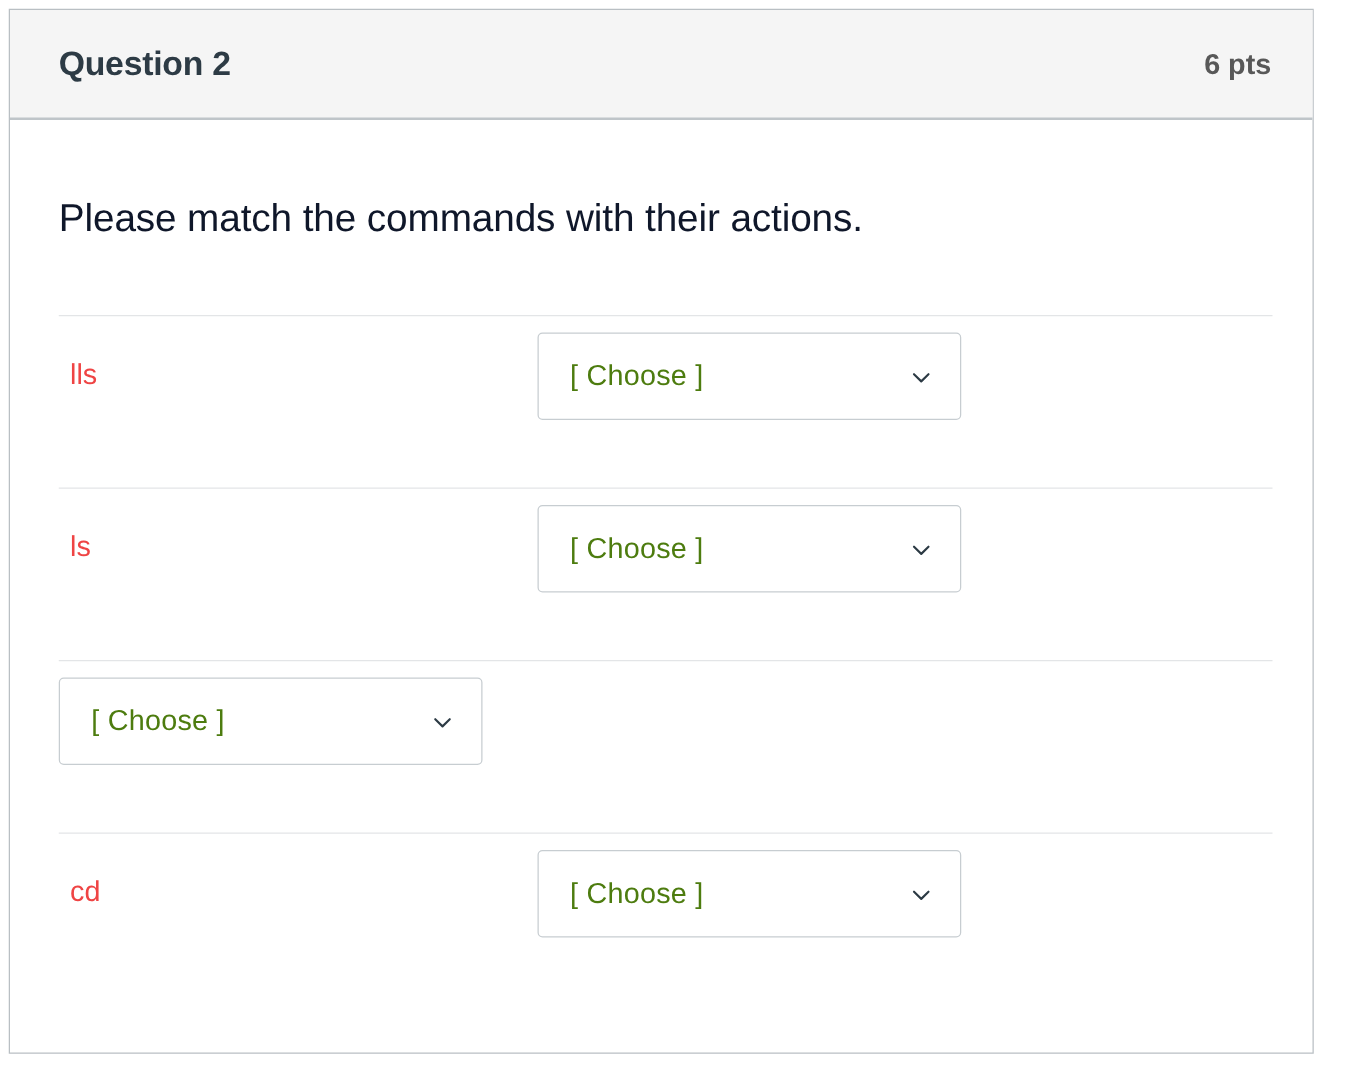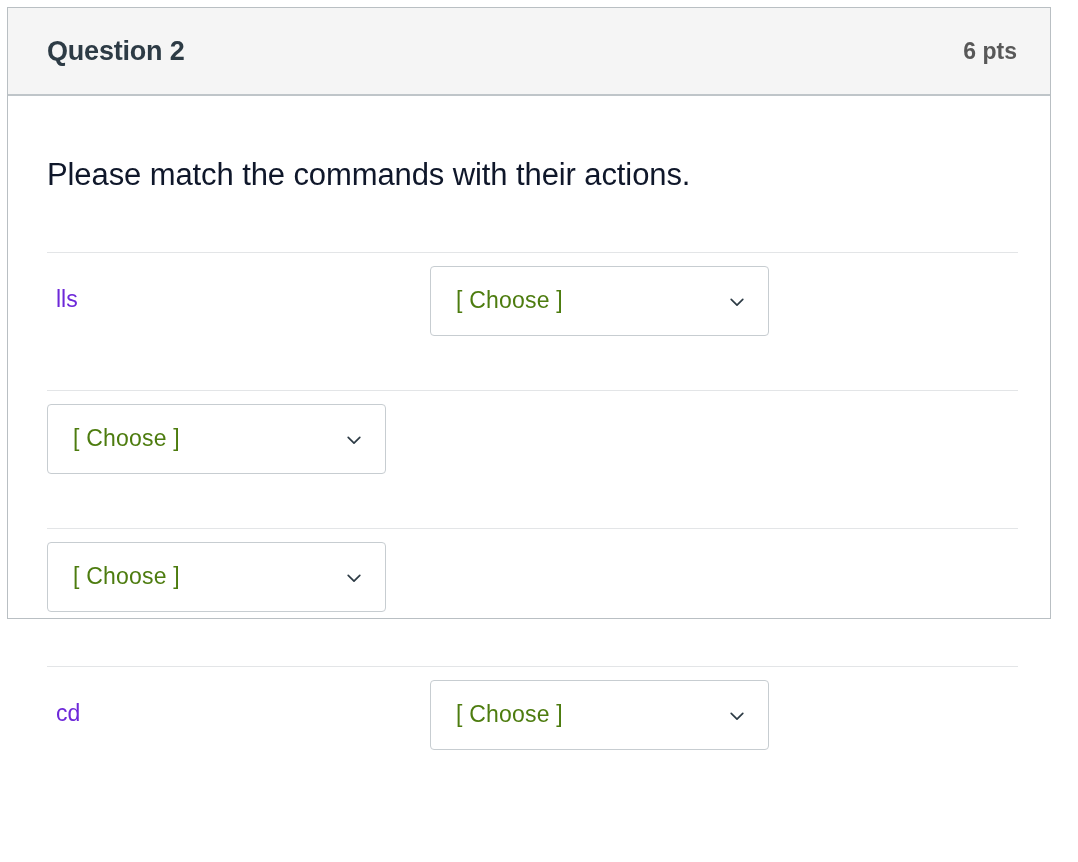--- a/index.html
+++ b/index.html
@@ -15,21 +15,21 @@
     color: #2d3b45;
     overflow: hidden;
   }
 
   
   .question-card {
     position: absolute;
     left: 7px;
     top: 7px;
     width: 1044px;            
-    height: 612px;            
+    height: 836px;            
     box-sizing: border-box;
     border: 1px solid #b9bfc3;
     background: #ffffff;
   }
 
   
   .question-header {
     position: relative;
     box-sizing: border-box;
     height: 88px;
@@ -83,21 +83,21 @@
   }
   .answer-row:first-child {
     
   }
 
   .answer-label {
     width: 383px;
     flex: 0 0 383px;
     font-size: 23px;
     line-height: 1;
-    color: #6d28d9;
+    color: #ef4444;
     padding-top: 35px;
     padding-left: 9px;
     box-sizing: border-box;
     white-space: nowrap;
   }
 
   .answer-select {
     position: relative;
     box-sizing: border-box;
     width: 339px;
@@ -156,20 +156,21 @@
           <span class="select-value">[ Choose ]</span>
           <span class="chevron-down-icon">
             <svg viewBox="0 0 18 18" xmlns="http://www.w3.org/2000/svg">
               <path d="M3.2 6.4 L9 12.1 L14.8 6.4" fill="none" stroke="#2d3b45" stroke-width="1.7" stroke-linecap="round" stroke-linejoin="round"></path>
             </svg>
           </span>
         </div>
       </div>
 
       <div class="answer-row">
+        <div class="answer-label">ls</div>
         <div class="answer-select">
           <span class="select-value">[ Choose ]</span>
           <span class="chevron-down-icon">
             <svg viewBox="0 0 18 18" xmlns="http://www.w3.org/2000/svg">
               <path d="M3.2 6.4 L9 12.1 L14.8 6.4" fill="none" stroke="#2d3b45" stroke-width="1.7" stroke-linecap="round" stroke-linejoin="round"></path>
             </svg>
           </span>
         </div>
       </div>
 

